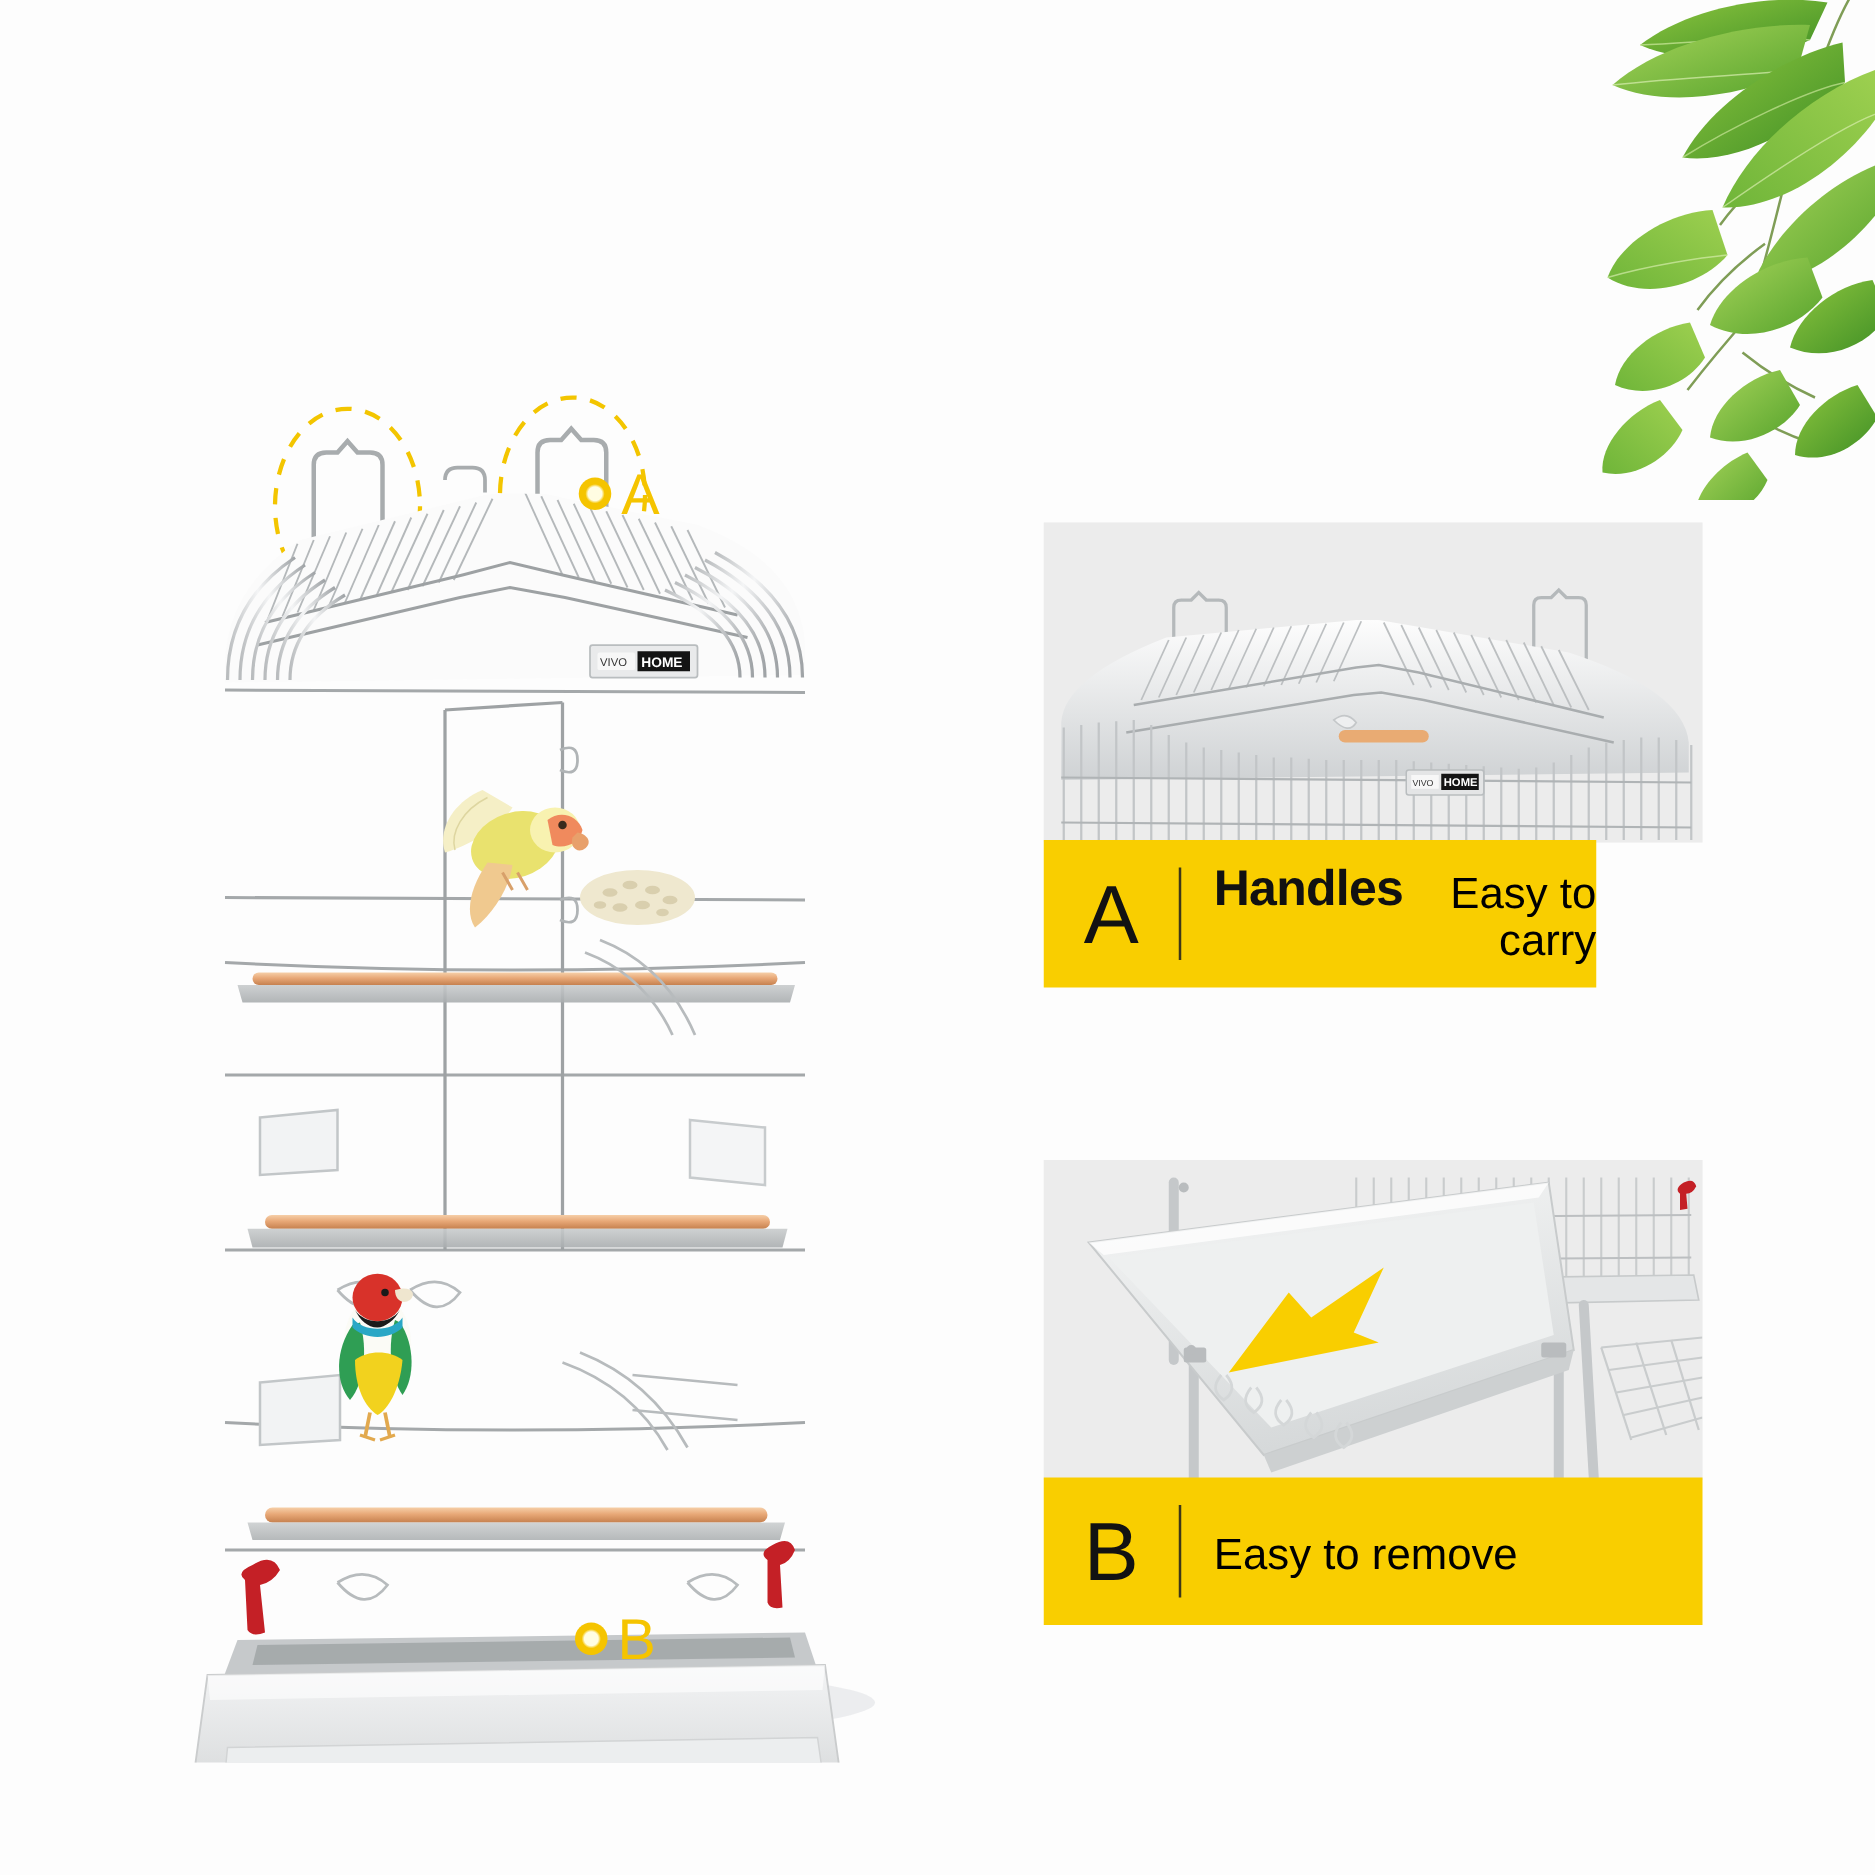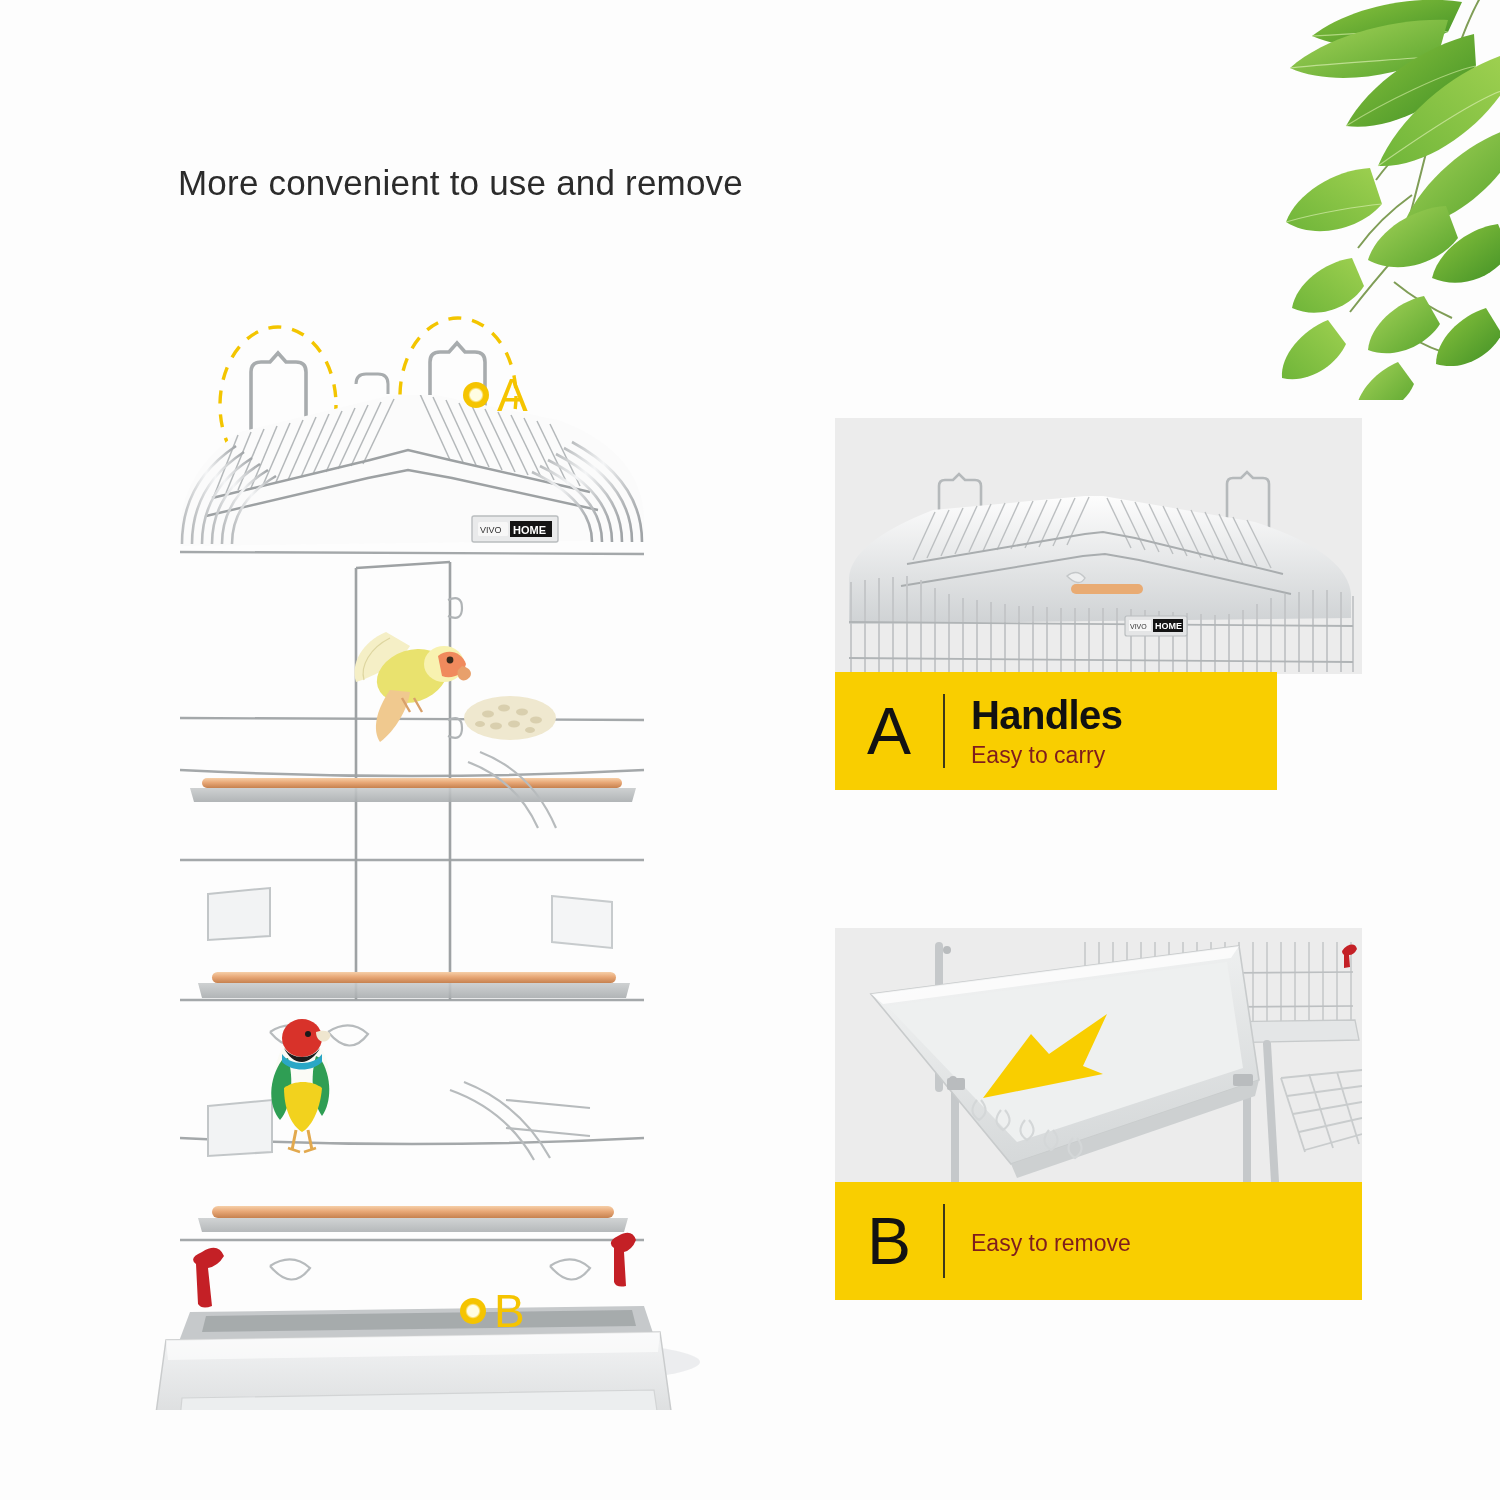--- a/index.html
+++ b/index.html
@@ -38,23 +38,23 @@
   .band{
     position:absolute;background:#F9CE00;display:flex;align-items:center;
     box-sizing:border-box;
   }
   .band .letter{
     width:108px;flex:0 0 108px;text-align:center;
     font-size:66px;font-weight:400;color:#121212;line-height:1;
     font-family:"Liberation Sans",sans-serif;
   }
   .band .divider{width:2px;height:74px;background:#1d1d1d;opacity:.85;flex:0 0 2px;margin-right:26px;}
-  .band .txt{display:flex;flex-direction:column;justify-content:center;}
+  .band .txt{display:flex;flex-direction:row;justify-content:center;}
   .band .ttl{font-size:40px;font-weight:800;color:#111111;letter-spacing:-.6px;line-height:1.08;}
-  .band .sub{font-size:23px;font-weight:400;color:#7f1d1d;margin-top:6px;line-height:1.1;}
+  .band .sub{font-size:35px;font-weight:400;color:#000000;margin-top:6px;line-height:1.1;text-align:right;}
 
   
   .marker{position:absolute;display:flex;align-items:center;gap:8px;}
   .marker .dot{
     width:26px;height:26px;border-radius:50%;
     background:radial-gradient(circle at 50% 50%,#fffde2 0 30%,#F5C400 42% 100%);
   }
   .marker .ltr{font-size:46px;font-weight:500;color:#F5C400;line-height:1;}
 </style>
 </head>
@@ -107,21 +107,20 @@
         <path d="M190 268 C162 272 134 294 130 318 C156 330 188 318 202 296 Z" fill="url(#lf3)"></path>
         <path d="M262 306 C234 312 208 336 206 360 C232 370 264 356 278 334 Z" fill="url(#lf2)"></path>
         <path d="M324 318 C298 326 274 350 274 374 C300 382 328 366 340 344 Z" fill="url(#lf1)"></path>
         <path d="M166 330 C140 340 118 366 120 388 C146 394 174 376 184 354 Z" fill="url(#lf3)"></path>
         <path d="M236 372 C212 382 192 406 194 426 C218 430 244 414 252 394 Z" fill="url(#lf2)"></path>
       </g>
     </svg>
   </div>
 
   <div class="headline">
-    <h2>More convenient to use and remove</h2>
   </div>
 
   <div class="hero">
     <svg width="700" height="1110" viewBox="0 0 700 1110" xmlns="http://www.w3.org/2000/svg">
       <defs>
         <linearGradient id="wire" x1="0" y1="0" x2="1" y2="0">
           <stop offset="0%" stop-color="#b9bcbe"></stop>
             <stop offset="45%" stop-color="#f4f5f6"></stop>
             <stop offset="100%" stop-color="#9fa3a6"></stop>
         </linearGradient>

